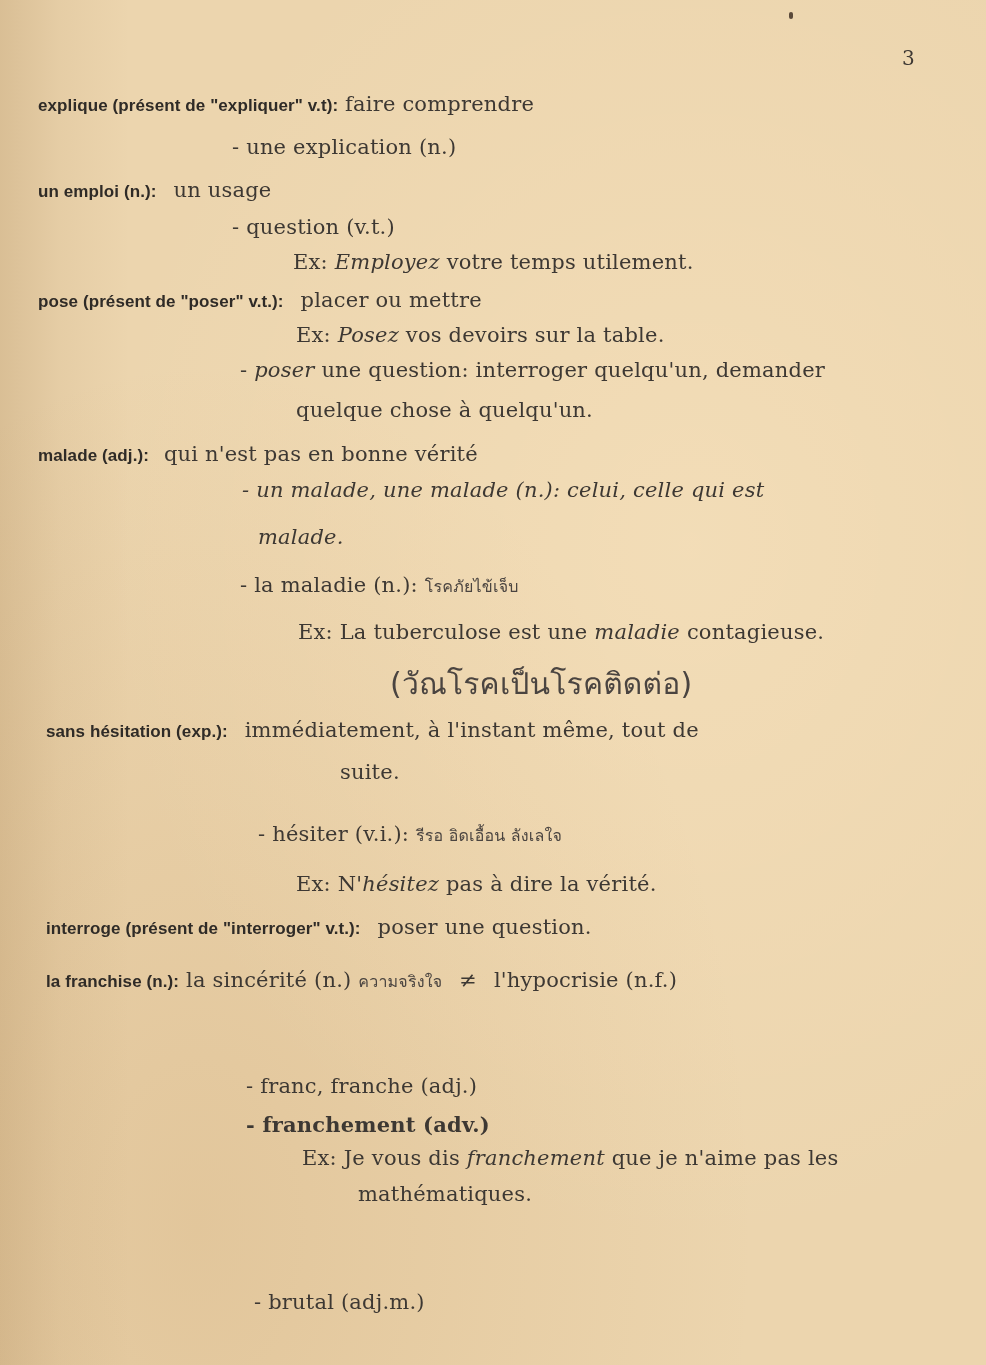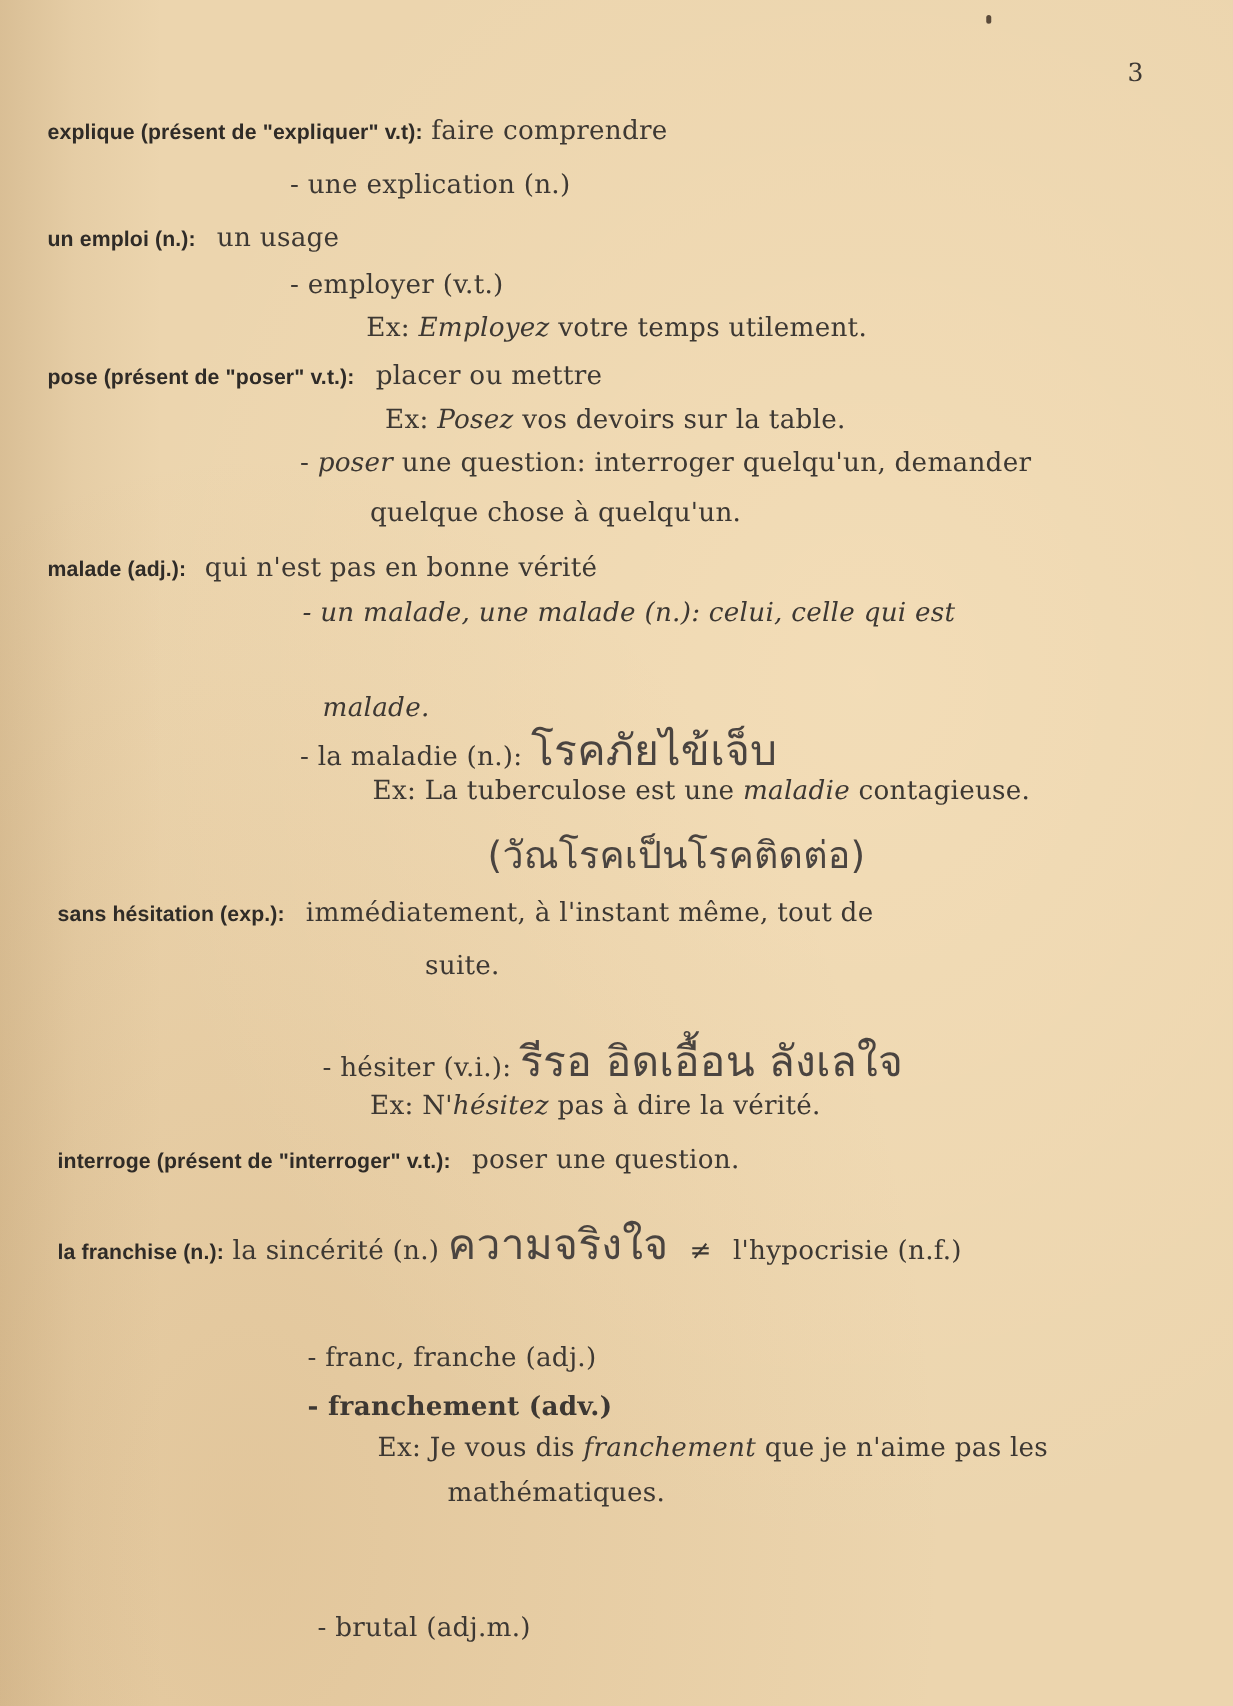--- a/index.html
+++ b/index.html
@@ -11,21 +11,21 @@
       radial-gradient(ellipse at 70% 40%, rgba(255,235,200,0.35), rgba(0,0,0,0) 60%),
       radial-gradient(ellipse at 20% 90%, rgba(180,130,70,0.18), rgba(0,0,0,0) 50%);
     position: relative;
     color: #3a3530;
     font-family: "DejaVu Serif", serif;
   }
   .page { position: absolute; left: 0; top: 0; width: 986px; height: 1365px; }
   .line { position: absolute; white-space: nowrap; font-size: 21px; letter-spacing: 0.2px; color: #3d3833; }
   .hw { font-family: "Liberation Sans", sans-serif; font-weight: bold; font-size: 17px; color: #2f2b27; letter-spacing: 0.1px; }
   .it { font-style: italic; }
-  .thai { font-family: "DejaVu Sans", sans-serif; font-size: 34px; color: #4a4440; }
+  .thai { font-family: "DejaVu Sans", sans-serif; font-size: 16px; color: #4a4440; }
   .thai-big { font-size: 30px; }
   .pagenum { position: absolute; left: 902px; top: 46px; font-size: 20px; color: #3d3833; }
   .dot { position: absolute; width: 4px; height: 7px; background: #5a4a3a; border-radius: 2px; left: 789px; top: 12px; }
 </style>
 </head>
 <body>
 
 <div class="page">
   <span class="dot"></span>
   <span class="pagenum">3</span>
@@ -33,43 +33,43 @@
   <div class="line" style="left:38px; top:92px;">
     <span class="hw">explique (présent de "expliquer" v.t):</span>
     <span>faire comprendre</span>
   </div>
   <div class="line" style="left:232px; top:135px;">- une explication (n.)</div>
 
   <div class="line" style="left:38px; top:178px;">
     <span class="hw">un emploi (n.):</span>
     <span style="margin-left:10px;">un usage</span>
   </div>
-  <div class="line" style="left:232px; top:215px;">- employer (v.t.)</div>
+  <div class="line" style="left:232px; top:215px;">- question (v.t.)</div>
   <div class="line" style="left:293px; top:250px;">
     <span>Ex: </span><span class="it">Employez</span><span> votre temps utilement.</span>
   </div>
 
   <div class="line" style="left:38px; top:288px;">
     <span class="hw">pose (présent de "poser" v.t.):</span>
     <span style="margin-left:10px;">placer ou mettre</span>
   </div>
-  <div class="line" style="left:308px; top:323px;">
+  <div class="line" style="left:296px; top:323px;">
     <span>Ex: </span><span class="it">Posez</span><span> vos devoirs sur la table.</span>
   </div>
   <div class="line" style="left:240px; top:358px;">
     <span>- </span><span class="it">poser</span><span> une question: interroger quelqu'un,   demander</span>
   </div>
   <div class="line" style="left:296px; top:398px;">quelque chose à quelqu'un.</div>
 
   <div class="line" style="left:38px; top:442px;">
     <span class="hw">malade (adj.):</span>
     <span style="margin-left:8px;">qui n'est pas en bonne vérité</span>
   </div>
   <div class="line" style="left:242px; top:478px;font-style:italic;">- un malade,  une malade (n.): celui,  celle qui  est</div>
-  <div class="line it" style="left:258px; top:554px;">malade.</div>
+  <div class="line it" style="left:258px; top:525px;">malade.</div>
   <div class="line" style="left:240px; top:573px;">
     <span>- la maladie (n.):</span>
     <span class="thai">โรคภัยไข้เจ็บ</span>
   </div>
   <div class="line" style="left:298px; top:620px;">
     <span>Ex: La tuberculose est une </span><span class="it">maladie</span><span> contagieuse.</span>
   </div>
   <div class="line thai thai-big" style="left:390px; top:660px;">(วัณโรคเป็นโรคติดต่อ)</div>
 
   <div class="line" style="left:46px; top:718px;">

